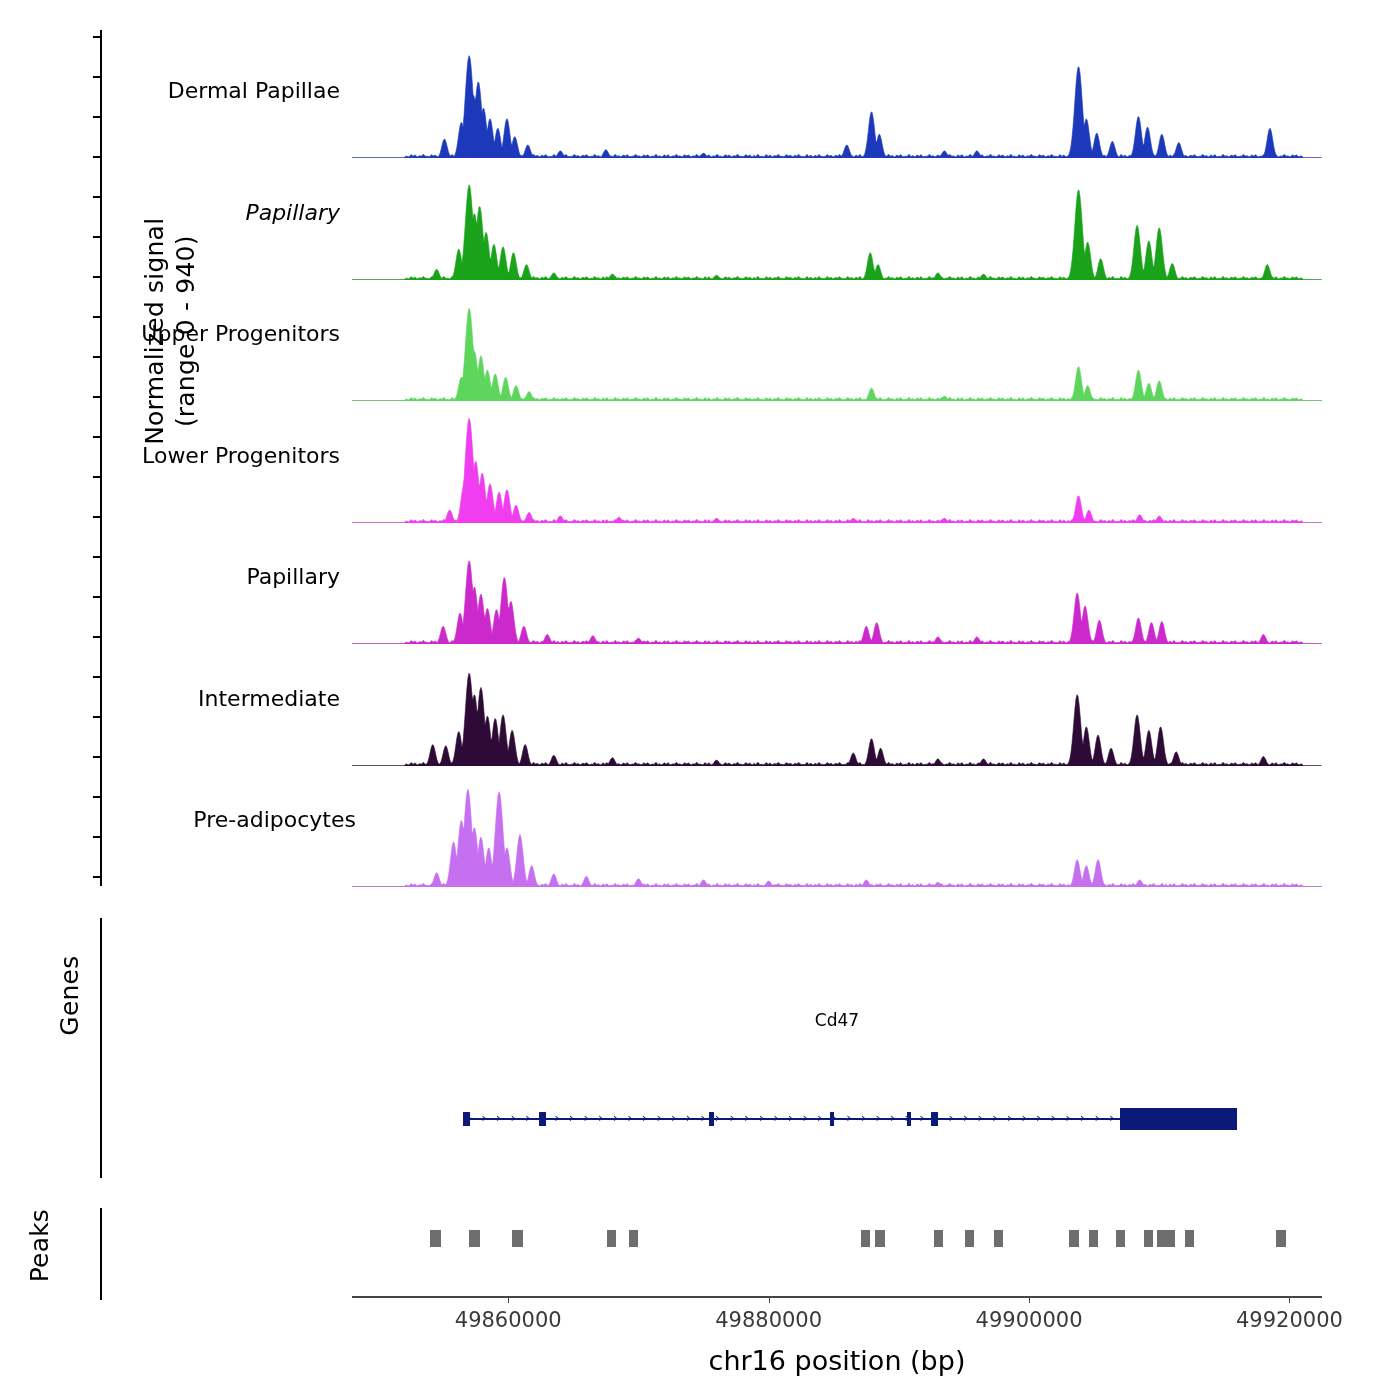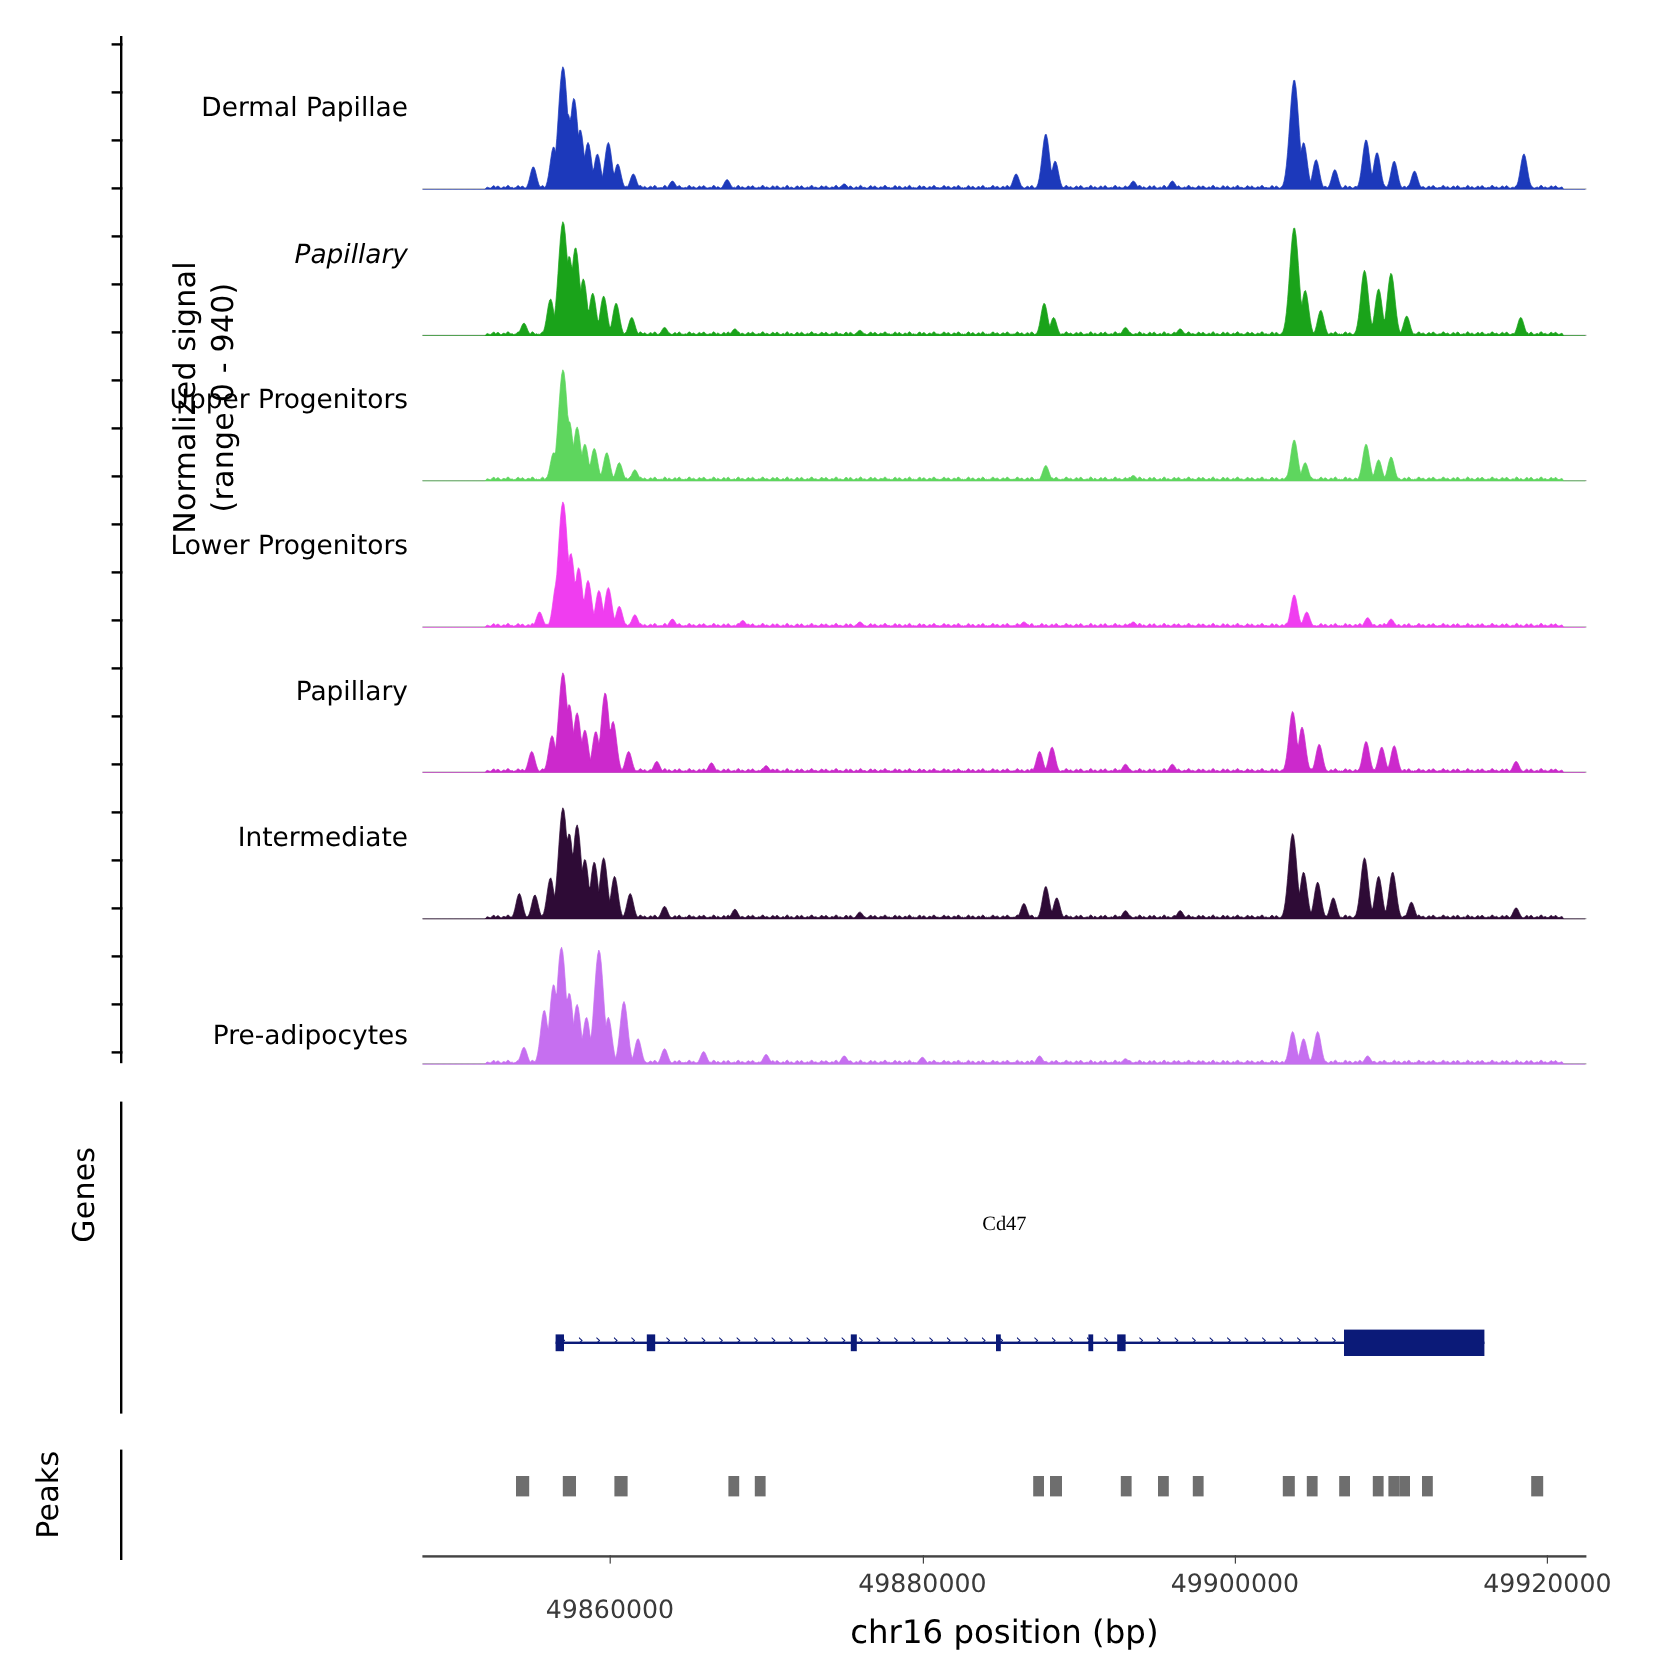--- a/index.html
+++ b/index.html
@@ -102,21 +102,20 @@
     width: 970px;
     height: 260px;
   }
   #gene-name {
     position: absolute;
     left: 0;
     top: 90px;
     width: 970px;
     text-align: center;
     font-size: 17px;
-    font-family: Liberation Serif, serif;
   }
   .gene-body {
     position: absolute;
     top: 190px;
   }
   .gene-line {
     position: absolute;
     height: 2px;
     background: #0b1a78;
   }
@@ -233,21 +232,21 @@
           <path d="M0,118 L0,118.00 L1,118.00 L2,118.00 L3,118.00 L4,118.00 L5,118.00 L6,118.00 L7,118.00 L8,118.00 L9,118.00 L10,118.00 L11,118.00 L12,118.00 L13,118.00 L14,118.00 L15,118.00 L16,118.00 L17,118.00 L18,118.00 L19,118.00 L20,118.00 L21,118.00 L22,118.00 L23,118.00 L24,118.00 L25,118.00 L26,118.00 L27,118.00 L28,118.00 L29,118.00 L30,118.00 L31,118.00 L32,118.00 L33,118.00 L34,118.00 L35,118.00 L36,118.00 L37,118.00 L38,118.00 L39,118.00 L40,118.00 L41,118.00 L42,118.00 L43,118.00 L44,118.00 L45,118.00 L46,118.00 L47,118.00 L48,118.00 L49,118.00 L50,118.00 L51,118.00 L52,118.00 L53,116.74 L54,115.97 L55,116.26 L56,116.65 L57,116.72 L58,115.83 L59,114.78 L60,114.94 L61,116.43 L62,115.51 L63,114.97 L64,115.70 L65,116.66 L66,116.75 L67,116.00 L68,115.53 L69,116.26 L70,115.71 L71,114.51 L72,114.77 L73,116.16 L74,116.22 L75,116.11 L76,116.80 L77,116.52 L78,116.30 L79,115.05 L80,114.66 L81,115.73 L82,116.10 L83,115.05 L84,115.38 L85,116.38 L86,115.27 L87,112.72 L88,109.14 L89,105.10 L90,101.71 L91,100.15 L92,101.04 L93,104.02 L94,108.01 L95,111.80 L96,114.67 L97,116.44 L98,116.72 L99,115.47 L100,114.61 L101,115.14 L102,114.80 L103,111.64 L104,106.83 L105,100.66 L106,94.20 L107,89.12 L108,87.03 L109,88.64 L110,93.40 L111,98.46 L112,87.91 L113,75.06 L114,61.21 L115,48.38 L116,38.90 L117,34.70 L118,36.69 L119,44.44 L120,56.32 L121,65.84 L122,61.22 L123,61.82 L124,67.47 L125,76.68 L126,85.40 L127,76.37 L128,69.98 L129,67.98 L130,70.96 L131,78.04 L132,87.35 L133,92.58 L134,86.19 L135,82.61 L136,82.98 L137,87.19 L138,93.90 L139,101.23 L140,107.63 L141,101.48 L142,94.34 L143,87.90 L144,84.01 L145,83.91 L146,87.65 L147,94.00 L148,88.69 L149,77.00 L150,65.45 L151,56.29 L152,51.60 L153,52.55 L154,58.90 L155,69.10 L156,80.93 L157,82.39 L158,76.75 L159,75.16 L160,78.12 L161,84.72 L162,93.10 L163,101.30 L164,107.96 L165,112.59 L166,115.39 L167,114.68 L168,111.83 L169,108.03 L170,104.05 L171,101.06 L172,100.15 L173,101.69 L174,105.07 L175,109.11 L176,112.70 L177,115.26 L178,116.36 L179,116.34 L180,116.16 L181,114.83 L182,114.56 L183,115.75 L184,116.16 L185,115.33 L186,115.78 L187,116.62 L188,116.71 L189,115.87 L190,115.15 L191,115.62 L192,113.94 L193,111.70 L194,109.65 L195,108.54 L196,108.82 L197,110.39 L198,112.61 L199,114.73 L200,116.31 L201,115.26 L202,114.45 L203,115.14 L204,116.80 L205,115.54 L206,115.56 L207,116.39 L208,116.79 L209,116.21 L210,115.27 L211,115.22 L212,116.52 L213,115.36 L214,114.59 L215,115.27 L216,116.56 L217,116.44 L218,116.72 L219,116.11 L220,116.44 L221,115.81 L222,114.59 L223,114.69 L224,116.11 L225,115.94 L226,115.47 L227,116.12 L228,116.79 L229,116.52 L230,115.53 L231,115.01 L232,115.85 L233,116.00 L234,114.74 L235,114.90 L236,116.10 L237,115.46 L238,113.67 L239,111.69 L240,110.15 L241,109.67 L242,110.46 L243,112.18 L244,114.16 L245,115.84 L246,115.55 L247,115.87 L248,116.67 L249,116.75 L250,115.88 L251,115.01 L252,115.32 L253,116.73 L254,115.11 L255,114.71 L256,115.63 L257,116.77 L258,116.59 L259,116.37 L260,115.94 L261,116.64 L262,115.45 L263,114.45 L264,114.91 L265,116.47 L266,115.81 L267,115.71 L268,116.46 L269,116.73 L270,116.25 L271,115.20 L272,114.98 L273,116.16 L274,115.67 L275,114.72 L276,115.21 L277,116.40 L278,116.59 L279,116.58 L280,115.93 L281,116.19 L282,116.06 L283,114.68 L284,114.34 L285,112.97 L286,112.14 L287,112.19 L288,113.11 L289,114.51 L290,115.88 L291,115.53 L292,114.85 L293,115.53 L294,116.36 L295,114.96 L296,114.92 L297,115.98 L298,116.71 L299,116.78 L300,116.04 L301,115.88 L302,116.68 L303,115.11 L304,114.40 L305,115.21 L306,116.80 L307,115.79 L308,116.00 L309,116.75 L310,116.76 L311,115.93 L312,114.93 L313,115.05 L314,116.51 L315,115.40 L316,114.80 L317,115.55 L318,116.64 L319,116.71 L320,116.24 L321,115.73 L322,116.36 L323,115.69 L324,114.50 L325,114.74 L326,116.17 L327,116.08 L328,115.87 L329,116.56 L330,116.63 L331,116.34 L332,115.19 L333,114.78 L334,115.81 L335,116.01 L336,114.90 L337,115.20 L338,116.29 L339,116.70 L340,116.48 L341,115.75 L342,115.92 L343,116.34 L344,114.83 L345,114.46 L346,115.55 L347,116.53 L348,115.87 L349,116.34 L350,116.63 L351,116.71 L352,115.58 L353,114.73 L354,115.22 L355,116.72 L356,115.21 L357,114.99 L358,115.91 L359,116.78 L360,116.68 L361,115.90 L362,115.64 L363,116.61 L364,115.34 L365,114.42 L366,115.01 L367,116.51 L368,116.03 L369,116.15 L370,116.74 L371,116.63 L372,116.03 L373,114.89 L374,114.81 L375,116.14 L376,115.72 L377,114.95 L378,115.54 L379,116.55 L380,116.79 L381,116.14 L382,115.53 L383,116.06 L384,115.98 L385,114.62 L386,114.62 L387,115.91 L388,116.35 L389,116.05 L390,116.68 L391,116.49 L392,116.48 L393,115.23 L394,114.62 L395,115.48 L396,116.37 L397,115.13 L398,115.25 L399,116.23 L400,116.77 L401,116.40 L402,115.60 L403,115.64 L404,116.66 L405,115.04 L406,114.45 L407,115.34 L408,116.80 L409,116.08 L410,116.48 L411,116.49 L412,116.73 L413,115.68 L414,114.66 L415,114.95 L416,116.51 L417,115.51 L418,115.10 L419,115.89 L420,116.72 L421,116.62 L422,115.79 L423,115.40 L424,116.29 L425,115.62 L426,114.51 L427,114.87 L428,116.26 L429,116.26 L430,116.31 L431,116.60 L432,116.46 L433,116.19 L434,114.91 L435,114.63 L436,115.80 L437,116.06 L438,115.14 L439,115.57 L440,116.51 L441,116.77 L442,116.07 L443,115.35 L444,115.75 L445,116.30 L446,114.80 L447,114.58 L448,115.70 L449,116.59 L450,116.23 L451,116.78 L452,116.33 L453,116.67 L454,115.33 L455,114.53 L456,115.18 L457,116.73 L458,115.38 L459,115.34 L460,116.22 L461,116.80 L462,116.36 L463,115.47 L464,115.38 L465,116.59 L466,115.30 L467,114.50 L468,115.19 L469,116.57 L470,116.28 L471,116.63 L472,116.33 L473,116.53 L474,115.84 L475,114.66 L476,114.73 L477,116.16 L478,115.82 L479,115.26 L480,115.91 L481,116.71 L482,116.61 L483,115.72 L484,115.19 L485,115.96 L486,115.94 L487,114.65 L488,114.80 L489,116.05 L490,116.47 L491,116.47 L492,116.45 L493,116.27 L494,116.39 L495,115.00 L496,114.49 L497,115.49 L498,116.40 L499,115.37 L500,115.64 L501,116.51 L502,116.77 L503,116.04 L504,115.20 L505,115.45 L506,116.65 L507,115.03 L508,114.59 L509,115.53 L510,113.19 L511,109.74 L512,105.71 L513,102.14 L514,100.24 L515,100.75 L516,103.46 L517,107.38 L518,111.27 L519,114.30 L520,113.30 L521,109.63 L522,105.02 L523,100.44 L524,97.28 L525,96.67 L526,98.85 L527,103.01 L528,107.76 L529,111.90 L530,114.83 L531,116.46 L532,116.77 L533,116.16 L534,116.31 L535,116.06 L536,114.72 L537,114.56 L538,115.84 L539,116.13 L540,115.46 L541,115.98 L542,116.74 L543,116.63 L544,115.69 L545,115.01 L546,115.63 L547,116.29 L548,114.85 L549,114.78 L550,115.89 L551,116.65 L552,116.61 L553,116.30 L554,116.05 L555,116.63 L556,115.14 L557,114.42 L558,115.21 L559,116.73 L560,115.61 L561,115.76 L562,116.56 L563,116.79 L564,116.05 L565,115.10 L566,115.18 L567,116.58 L568,115.31 L569,114.67 L570,115.43 L571,116.63 L572,116.55 L573,116.49 L574,115.95 L575,116.45 L576,115.70 L577,114.52 L578,114.74 L579,116.20 L580,115.95 L581,115.64 L582,115.91 L583,114.38 L584,112.66 L585,111.31 L586,110.86 L587,111.51 L588,112.98 L589,114.69 L590,115.05 L591,116.22 L592,116.61 L593,116.70 L594,115.99 L595,116.06 L596,116.31 L597,114.84 L598,114.46 L599,115.55 L600,116.45 L601,115.67 L602,116.09 L603,116.79 L604,116.71 L605,115.70 L606,114.88 L607,115.32 L608,116.65 L609,115.10 L610,114.83 L611,115.78 L612,116.80 L613,116.74 L614,116.15 L615,115.82 L616,116.69 L617,115.34 L618,114.41 L619,114.99 L620,116.55 L621,115.87 L622,114.48 L623,112.76 L624,111.37 L625,110.85 L626,111.44 L627,112.88 L628,114.59 L629,115.62 L630,114.80 L631,115.38 L632,116.50 L633,116.67 L634,116.37 L635,115.75 L636,116.17 L637,115.96 L638,114.61 L639,114.60 L640,115.91 L641,116.24 L642,115.82 L643,116.43 L644,116.63 L645,116.51 L646,115.35 L647,114.75 L648,115.56 L649,116.29 L650,114.99 L651,115.07 L652,116.12 L653,116.73 L654,116.59 L655,115.83 L656,115.80 L657,116.61 L658,115.02 L659,114.41 L660,115.31 L661,116.74 L662,115.89 L663,116.22 L664,116.69 L665,116.77 L666,115.77 L667,114.79 L668,115.04 L669,116.58 L670,115.39 L671,114.93 L672,115.73 L673,116.70 L674,116.77 L675,116.03 L676,115.60 L677,116.38 L678,115.59 L679,114.47 L680,114.82 L681,116.27 L682,116.12 L683,116.06 L684,116.76 L685,116.57 L686,116.23 L687,115.03 L688,114.72 L689,115.87 L690,115.96 L691,114.98 L692,115.38 L693,116.42 L694,116.76 L695,116.27 L696,115.57 L697,115.88 L698,116.26 L699,114.76 L700,114.52 L701,115.67 L702,116.51 L703,116.02 L704,116.56 L705,116.50 L706,116.65 L707,115.42 L708,114.63 L709,115.25 L710,116.65 L711,115.24 L712,115.14 L713,116.07 L714,116.80 L715,116.52 L716,115.70 L717,115.54 L718,114.31 L719,110.72 L720,105.04 L721,97.14 L722,87.64 L723,78.05 L724,70.48 L725,66.89 L726,68.31 L727,74.32 L728,83.29 L729,93.06 L730,95.50 L731,87.92 L732,82.14 L733,79.87 L734,81.86 L735,87.45 L736,94.98 L737,102.53 L738,108.73 L739,113.04 L740,114.59 L741,114.72 L742,114.47 L743,111.26 L744,106.74 L745,101.53 L746,96.91 L747,94.37 L748,94.82 L749,98.10 L750,103.04 L751,108.16 L752,112.33 L753,115.14 L754,116.38 L755,116.80 L756,116.21 L757,115.41 L758,115.59 L759,116.59 L760,114.98 L761,114.51 L762,115.47 L763,116.75 L764,116.21 L765,116.70 L766,116.34 L767,116.76 L768,115.54 L769,114.57 L770,114.98 L771,116.59 L772,115.52 L773,115.26 L774,116.07 L775,116.77 L776,116.49 L777,115.59 L778,115.30 L779,116.33 L780,115.54 L781,114.09 L782,110.61 L783,105.71 L784,100.05 L785,94.99 L786,92.08 L787,92.36 L788,95.73 L789,101.00 L790,106.61 L791,111.30 L792,114.53 L793,115.26 L794,115.15 L795,112.41 L796,108.43 L797,103.70 L798,99.37 L799,96.83 L800,97.01 L801,99.85 L802,104.31 L803,109.00 L804,112.83 L805,113.38 L806,109.68 L807,104.92 L808,100.04 L809,96.44 L810,95.39 L811,97.29 L812,101.41 L813,106.40 L814,110.91 L815,114.21 L816,116.23 L817,116.19 L818,115.29 L819,115.32 L820,116.66 L821,115.24 L822,114.56 L823,115.33 L824,116.64 L825,116.39 L826,116.75 L827,116.17 L828,116.54 L829,115.72 L830,114.57 L831,114.76 L832,116.25 L833,115.82 L834,115.42 L835,116.11 L836,116.78 L837,116.49 L838,115.52 L839,115.08 L840,115.99 L841,115.86 L842,114.67 L843,114.93 L844,116.17 L845,116.51 L846,116.66 L847,116.24 L848,116.20 L849,116.30 L850,114.88 L851,114.48 L852,115.57 L853,116.36 L854,115.47 L855,115.85 L856,116.66 L857,116.72 L858,115.85 L859,115.05 L860,115.44 L861,116.58 L862,115.01 L863,114.69 L864,115.68 L865,116.77 L866,116.55 L867,116.41 L868,116.01 L869,116.75 L870,115.36 L871,114.44 L872,115.00 L873,116.60 L874,115.71 L875,115.66 L876,116.44 L877,116.76 L878,116.22 L879,115.20 L880,115.06 L881,116.30 L882,115.54 L883,114.67 L884,115.24 L885,116.46 L886,116.54 L887,116.62 L888,115.98 L889,116.29 L890,115.95 L891,114.63 L892,114.60 L893,115.93 L894,116.12 L895,115.60 L896,116.19 L897,116.76 L898,116.55 L899,115.50 L900,114.90 L901,115.65 L902,116.21 L903,114.87 L904,114.92 L905,116.03 L906,116.66 L907,115.92 L908,114.16 L909,111.95 L910,109.84 L911,108.59 L912,108.72 L913,110.18 L914,112.36 L915,114.53 L916,115.97 L917,116.73 L918,116.80 L919,115.89 L920,114.94 L921,115.15 L922,116.66 L923,115.28 L924,114.77 L925,115.59 L926,116.69 L927,116.68 L928,116.27 L929,115.80 L930,116.47 L931,115.58 L932,114.47 L933,114.80 L934,116.29 L935,115.98 L936,115.82 L937,116.53 L938,116.67 L939,116.29 L940,115.17 L941,114.85 L942,115.95 L943,115.87 L944,114.83 L945,115.21 L946,116.34 L947,116.67 L948,116.50 L949,115.80 L950,116.02 L951,118.00 L952,118.00 L953,118.00 L954,118.00 L955,118.00 L956,118.00 L957,118.00 L958,118.00 L959,118.00 L960,118.00 L961,118.00 L962,118.00 L963,118.00 L964,118.00 L965,118.00 L966,118.00 L967,118.00 L968,118.00 L969,118.00 L969,118 Z" fill="#cc29cc" stroke="#cc29cc" stroke-width="0.6"></path>
         </svg>
       </div>
       <div class="tracklabel" style="top: 685.5px; left: 120px; width: 220px;">Intermediate</div>
       <div class="track" style="top: 647.5px;">
         <div class="baseline"></div>
         <svg viewBox="0 0 970 118" preserveAspectRatio="none">
           <path d="M0,118 L0,118.00 L1,118.00 L2,118.00 L3,118.00 L4,118.00 L5,118.00 L6,118.00 L7,118.00 L8,118.00 L9,118.00 L10,118.00 L11,118.00 L12,118.00 L13,118.00 L14,118.00 L15,118.00 L16,118.00 L17,118.00 L18,118.00 L19,118.00 L20,118.00 L21,118.00 L22,118.00 L23,118.00 L24,118.00 L25,118.00 L26,118.00 L27,118.00 L28,118.00 L29,118.00 L30,118.00 L31,118.00 L32,118.00 L33,118.00 L34,118.00 L35,118.00 L36,118.00 L37,118.00 L38,118.00 L39,118.00 L40,118.00 L41,118.00 L42,118.00 L43,118.00 L44,118.00 L45,118.00 L46,118.00 L47,118.00 L48,118.00 L49,118.00 L50,118.00 L51,118.00 L52,118.00 L53,116.74 L54,115.97 L55,116.26 L56,116.65 L57,116.72 L58,115.83 L59,114.78 L60,114.94 L61,116.43 L62,115.51 L63,114.97 L64,115.70 L65,116.66 L66,116.75 L67,116.00 L68,115.53 L69,116.26 L70,115.71 L71,114.51 L72,114.77 L73,116.16 L74,116.22 L75,115.72 L76,113.34 L77,109.69 L78,105.09 L79,100.50 L80,97.31 L81,96.66 L82,98.81 L83,102.94 L84,107.70 L85,111.85 L86,114.80 L87,116.26 L88,115.52 L89,113.74 L90,110.33 L91,105.98 L92,101.60 L93,98.51 L94,97.84 L95,99.84 L96,103.76 L97,108.27 L98,112.22 L99,115.01 L100,114.61 L101,113.21 L102,109.04 L103,103.12 L104,96.07 L105,89.29 L106,84.63 L107,83.56 L108,86.44 L109,92.32 L110,99.45 L111,93.76 L112,81.85 L113,67.75 L114,52.90 L115,39.38 L116,29.51 L117,25.17 L118,27.23 L119,35.27 L120,47.72 L121,52.08 L122,46.96 L123,47.62 L124,53.89 L125,64.30 L126,61.58 L127,49.81 L128,41.83 L129,39.39 L130,43.04 L131,51.94 L132,64.21 L133,77.53 L134,72.78 L135,68.38 L136,68.84 L137,74.02 L138,82.46 L139,92.07 L140,90.27 L141,81.16 L142,73.91 L143,70.46 L144,71.82 L145,77.59 L146,86.14 L147,95.37 L148,85.79 L149,76.41 L150,69.45 L151,66.77 L152,69.12 L153,75.84 L154,85.13 L155,94.83 L156,103.23 L157,98.02 L158,90.74 L159,84.92 L160,82.30 L161,83.75 L162,88.78 L163,95.83 L164,103.05 L165,109.03 L166,113.22 L167,115.73 L168,114.54 L169,111.46 L170,107.20 L171,102.44 L172,98.46 L173,96.59 L174,97.54 L175,100.95 L176,105.60 L177,110.14 L178,113.65 L179,115.90 L180,116.16 L181,114.83 L182,114.56 L183,115.75 L184,116.16 L185,115.33 L186,115.78 L187,116.62 L188,116.71 L189,115.87 L190,115.15 L191,115.62 L192,116.36 L193,114.86 L194,114.66 L195,115.75 L196,116.66 L197,116.21 L198,114.51 L199,112.18 L200,109.68 L201,107.81 L202,107.31 L203,108.38 L204,110.59 L205,113.11 L206,115.23 L207,116.39 L208,116.79 L209,116.21 L210,115.27 L211,115.22 L212,116.52 L213,115.36 L214,114.59 L215,115.27 L216,116.56 L217,116.44 L218,116.72 L219,116.11 L220,116.44 L221,115.81 L222,114.59 L223,114.69 L224,116.11 L225,115.94 L226,115.47 L227,116.12 L228,116.79 L229,116.52 L230,115.53 L231,115.01 L232,115.85 L233,116.00 L234,114.74 L235,114.90 L236,116.10 L237,116.57 L238,116.70 L239,116.20 L240,116.12 L241,116.40 L242,114.94 L243,114.45 L244,115.45 L245,116.49 L246,115.55 L247,115.87 L248,116.67 L249,116.75 L250,115.88 L251,115.01 L252,115.32 L253,116.73 L254,115.11 L255,114.71 L256,115.63 L257,114.67 L258,112.73 L259,110.87 L260,109.77 L261,109.89 L262,111.19 L263,113.12 L264,114.91 L265,116.44 L266,115.81 L267,115.71 L268,116.46 L269,116.73 L270,116.25 L271,115.20 L272,114.98 L273,116.16 L274,115.67 L275,114.72 L276,115.21 L277,116.40 L278,116.59 L279,116.58 L280,115.93 L281,116.19 L282,116.06 L283,114.68 L284,114.54 L285,115.81 L286,116.24 L287,115.67 L288,116.22 L289,116.73 L290,116.59 L291,115.53 L292,114.85 L293,115.53 L294,116.36 L295,114.96 L296,114.92 L297,115.98 L298,116.71 L299,116.78 L300,116.04 L301,115.88 L302,116.68 L303,115.11 L304,114.40 L305,115.21 L306,116.80 L307,115.79 L308,116.00 L309,116.75 L310,116.76 L311,115.93 L312,114.93 L313,115.05 L314,116.51 L315,115.40 L316,114.80 L317,115.55 L318,116.64 L319,116.71 L320,116.24 L321,115.73 L322,116.36 L323,115.69 L324,114.50 L325,114.74 L326,116.17 L327,116.08 L328,115.87 L329,116.56 L330,116.63 L331,116.34 L332,115.19 L333,114.78 L334,115.81 L335,116.01 L336,114.90 L337,115.20 L338,116.29 L339,116.70 L340,116.48 L341,115.75 L342,115.92 L343,116.34 L344,114.83 L345,114.46 L346,115.55 L347,116.53 L348,115.87 L349,116.34 L350,116.63 L351,116.71 L352,115.58 L353,114.73 L354,115.22 L355,116.72 L356,115.21 L357,114.99 L358,115.91 L359,116.78 L360,116.68 L361,115.89 L362,114.52 L363,113.12 L364,112.20 L365,112.13 L366,112.97 L367,114.33 L368,115.73 L369,116.15 L370,116.74 L371,116.63 L372,116.03 L373,114.89 L374,114.81 L375,116.14 L376,115.72 L377,114.95 L378,115.54 L379,116.55 L380,116.79 L381,116.14 L382,115.53 L383,116.06 L384,115.98 L385,114.62 L386,114.62 L387,115.91 L388,116.35 L389,116.05 L390,116.68 L391,116.49 L392,116.48 L393,115.23 L394,114.62 L395,115.48 L396,116.37 L397,115.13 L398,115.25 L399,116.23 L400,116.77 L401,116.40 L402,115.60 L403,115.64 L404,116.66 L405,115.04 L406,114.45 L407,115.34 L408,116.80 L409,116.08 L410,116.48 L411,116.49 L412,116.73 L413,115.68 L414,114.66 L415,114.95 L416,116.51 L417,115.51 L418,115.10 L419,115.89 L420,116.72 L421,116.62 L422,115.79 L423,115.40 L424,116.29 L425,115.62 L426,114.51 L427,114.87 L428,116.26 L429,116.26 L430,116.31 L431,116.60 L432,116.46 L433,116.19 L434,114.91 L435,114.63 L436,115.80 L437,116.06 L438,115.14 L439,115.57 L440,116.51 L441,116.77 L442,116.07 L443,115.35 L444,115.75 L445,116.30 L446,114.80 L447,114.58 L448,115.70 L449,116.59 L450,116.23 L451,116.78 L452,116.33 L453,116.67 L454,115.33 L455,114.53 L456,115.18 L457,116.73 L458,115.38 L459,115.34 L460,116.22 L461,116.80 L462,116.36 L463,115.47 L464,115.38 L465,116.59 L466,115.30 L467,114.50 L468,115.19 L469,116.57 L470,116.28 L471,116.63 L472,116.33 L473,116.53 L474,115.84 L475,114.66 L476,114.73 L477,116.16 L478,115.82 L479,115.26 L480,115.91 L481,116.71 L482,116.61 L483,115.72 L484,115.19 L485,115.96 L486,115.94 L487,114.65 L488,114.80 L489,116.05 L490,116.47 L491,116.47 L492,116.45 L493,116.27 L494,116.39 L495,115.00 L496,114.49 L497,114.68 L498,112.14 L499,109.11 L500,106.40 L501,104.97 L502,105.40 L503,107.52 L504,110.49 L505,113.38 L506,115.55 L507,115.03 L508,114.59 L509,115.53 L510,116.80 L511,116.40 L512,116.63 L513,116.14 L514,114.06 L515,110.53 L516,105.52 L517,99.66 L518,94.29 L519,91.04 L520,91.03 L521,94.26 L522,99.62 L523,105.48 L524,110.50 L525,110.95 L526,107.02 L527,103.16 L528,100.61 L529,100.31 L530,102.40 L531,106.06 L532,110.08 L533,113.44 L534,115.72 L535,116.06 L536,114.72 L537,114.56 L538,115.84 L539,116.13 L540,115.46 L541,115.98 L542,116.74 L543,116.63 L544,115.69 L545,115.01 L546,115.63 L547,116.29 L548,114.85 L549,114.78 L550,115.89 L551,116.65 L552,116.61 L553,116.30 L554,116.05 L555,116.63 L556,115.14 L557,114.42 L558,115.21 L559,116.73 L560,115.61 L561,115.76 L562,116.56 L563,116.79 L564,116.05 L565,115.10 L566,115.18 L567,116.58 L568,115.31 L569,114.67 L570,115.43 L571,116.63 L572,116.55 L573,116.49 L574,115.95 L575,116.45 L576,115.70 L577,114.52 L578,114.74 L579,116.20 L580,115.95 L581,115.64 L582,115.91 L583,114.38 L584,112.66 L585,111.31 L586,110.86 L587,111.51 L588,112.98 L589,114.69 L590,115.05 L591,116.22 L592,116.61 L593,116.70 L594,115.99 L595,116.06 L596,116.31 L597,114.84 L598,114.46 L599,115.55 L600,116.45 L601,115.67 L602,116.09 L603,116.79 L604,116.71 L605,115.70 L606,114.88 L607,115.32 L608,116.65 L609,115.10 L610,114.83 L611,115.78 L612,116.80 L613,116.74 L614,116.15 L615,115.82 L616,116.69 L617,115.34 L618,114.41 L619,114.99 L620,116.55 L621,115.87 L622,115.90 L623,116.65 L624,116.70 L625,116.11 L626,115.04 L627,114.93 L628,115.30 L629,113.64 L630,112.00 L631,110.98 L632,111.01 L633,112.07 L634,113.72 L635,115.37 L636,116.17 L637,115.96 L638,114.61 L639,114.60 L640,115.91 L641,116.24 L642,115.82 L643,116.43 L644,116.63 L645,116.51 L646,115.35 L647,114.75 L648,115.56 L649,116.29 L650,114.99 L651,115.07 L652,116.12 L653,116.73 L654,116.59 L655,115.83 L656,115.80 L657,116.61 L658,115.02 L659,114.41 L660,115.31 L661,116.74 L662,115.89 L663,116.22 L664,116.69 L665,116.77 L666,115.77 L667,114.79 L668,115.04 L669,116.58 L670,115.39 L671,114.93 L672,115.73 L673,116.70 L674,116.77 L675,116.03 L676,115.60 L677,116.38 L678,115.59 L679,114.47 L680,114.82 L681,116.27 L682,116.12 L683,116.06 L684,116.76 L685,116.57 L686,116.23 L687,115.03 L688,114.72 L689,115.87 L690,115.96 L691,114.98 L692,115.38 L693,116.42 L694,116.76 L695,116.27 L696,115.57 L697,115.88 L698,116.26 L699,114.76 L700,114.52 L701,115.67 L702,116.51 L703,116.02 L704,116.56 L705,116.50 L706,116.65 L707,115.42 L708,114.63 L709,115.25 L710,116.65 L711,115.24 L712,115.14 L713,116.07 L714,116.80 L715,116.52 L716,115.70 L717,113.82 L718,110.00 L719,103.93 L720,95.24 L721,84.17 L722,71.76 L723,59.89 L724,50.85 L725,46.66 L726,48.31 L727,55.40 L728,66.30 L729,78.74 L730,90.59 L731,97.06 L732,89.13 L733,82.46 L734,78.93 L735,79.65 L736,84.39 L737,91.70 L738,99.62 L739,106.53 L740,111.61 L741,111.59 L742,106.76 L743,100.57 L744,94.12 L745,89.07 L746,87.03 L747,88.69 L748,93.48 L749,99.87 L750,106.15 L751,111.15 L752,114.50 L753,115.43 L754,115.14 L755,112.51 L756,108.87 L757,104.84 L758,101.53 L759,100.13 L760,101.19 L761,104.27 L762,108.28 L763,112.03 L764,114.82 L765,116.53 L766,116.34 L767,116.76 L768,115.54 L769,114.57 L770,114.98 L771,116.59 L772,115.52 L773,115.26 L774,116.07 L775,116.77 L776,116.49 L777,115.59 L778,114.01 L779,110.22 L780,104.30 L781,96.18 L782,86.58 L783,77.10 L784,69.87 L785,66.80 L786,68.75 L787,75.18 L788,84.34 L789,94.07 L790,102.63 L791,109.07 L792,108.93 L793,102.91 L794,95.68 L795,88.65 L796,83.68 L797,82.31 L798,85.01 L799,90.88 L800,98.17 L801,105.11 L802,110.55 L803,111.13 L804,105.83 L805,98.74 L806,90.80 L807,83.68 L808,79.35 L809,79.13 L810,83.09 L811,90.01 L812,97.96 L813,105.19 L814,110.69 L815,114.27 L816,116.30 L817,116.19 L818,115.29 L819,115.32 L820,114.07 L821,111.22 L822,107.93 L823,105.09 L824,103.73 L825,104.41 L826,106.83 L827,110.08 L828,113.16 L829,115.45 L830,114.57 L831,114.76 L832,116.25 L833,115.82 L834,115.42 L835,116.11 L836,116.78 L837,116.49 L838,115.52 L839,115.08 L840,115.99 L841,115.86 L842,114.67 L843,114.93 L844,116.17 L845,116.51 L846,116.66 L847,116.24 L848,116.20 L849,116.30 L850,114.88 L851,114.48 L852,115.57 L853,116.36 L854,115.47 L855,115.85 L856,116.66 L857,116.72 L858,115.85 L859,115.05 L860,115.44 L861,116.58 L862,115.01 L863,114.69 L864,115.68 L865,116.77 L866,116.55 L867,116.41 L868,116.01 L869,116.75 L870,115.36 L871,114.44 L872,115.00 L873,116.60 L874,115.71 L875,115.66 L876,116.44 L877,116.76 L878,116.22 L879,115.20 L880,115.06 L881,116.30 L882,115.54 L883,114.67 L884,115.24 L885,116.46 L886,116.54 L887,116.62 L888,115.98 L889,116.29 L890,115.95 L891,114.63 L892,114.60 L893,115.93 L894,116.12 L895,115.60 L896,116.19 L897,116.76 L898,116.55 L899,115.50 L900,114.90 L901,115.65 L902,116.21 L903,114.87 L904,114.92 L905,116.03 L906,116.66 L907,115.92 L908,114.16 L909,111.95 L910,109.84 L911,108.59 L912,108.72 L913,110.18 L914,112.36 L915,114.53 L916,115.97 L917,116.73 L918,116.80 L919,115.89 L920,114.94 L921,115.15 L922,116.66 L923,115.28 L924,114.77 L925,115.59 L926,116.69 L927,116.68 L928,116.27 L929,115.80 L930,116.47 L931,115.58 L932,114.47 L933,114.80 L934,116.29 L935,115.98 L936,115.82 L937,116.53 L938,116.67 L939,116.29 L940,115.17 L941,114.85 L942,115.95 L943,115.87 L944,114.83 L945,115.21 L946,116.34 L947,116.67 L948,116.50 L949,115.80 L950,116.02 L951,118.00 L952,118.00 L953,118.00 L954,118.00 L955,118.00 L956,118.00 L957,118.00 L958,118.00 L959,118.00 L960,118.00 L961,118.00 L962,118.00 L963,118.00 L964,118.00 L965,118.00 L966,118.00 L967,118.00 L968,118.00 L969,118.00 L969,118 Z" fill="#2e0b36" stroke="#2e0b36" stroke-width="0.6"></path>
         </svg>
       </div>
-      <div class="tracklabel" style="top: 807px; left: 120px; width: 220px; margin-top: 44px;">Pre-adipocytes</div>
+      <div class="tracklabel" style="top: 807px; left: 136px; width: 220px;">Pre-adipocytes</div>
       <div class="track" style="top: 769px;">
         <div class="baseline"></div>
         <svg viewBox="0 0 970 118" preserveAspectRatio="none">
           <path d="M0,118 L0,118.00 L1,118.00 L2,118.00 L3,118.00 L4,118.00 L5,118.00 L6,118.00 L7,118.00 L8,118.00 L9,118.00 L10,118.00 L11,118.00 L12,118.00 L13,118.00 L14,118.00 L15,118.00 L16,118.00 L17,118.00 L18,118.00 L19,118.00 L20,118.00 L21,118.00 L22,118.00 L23,118.00 L24,118.00 L25,118.00 L26,118.00 L27,118.00 L28,118.00 L29,118.00 L30,118.00 L31,118.00 L32,118.00 L33,118.00 L34,118.00 L35,118.00 L36,118.00 L37,118.00 L38,118.00 L39,118.00 L40,118.00 L41,118.00 L42,118.00 L43,118.00 L44,118.00 L45,118.00 L46,118.00 L47,118.00 L48,118.00 L49,118.00 L50,118.00 L51,118.00 L52,118.00 L53,116.74 L54,115.97 L55,116.26 L56,116.65 L57,116.72 L58,115.83 L59,114.78 L60,114.94 L61,116.43 L62,115.51 L63,114.97 L64,115.70 L65,116.66 L66,116.75 L67,116.00 L68,115.53 L69,116.26 L70,115.71 L71,114.51 L72,114.77 L73,116.16 L74,116.22 L75,116.11 L76,116.80 L77,116.52 L78,116.30 L79,115.05 L80,114.66 L81,112.61 L82,109.44 L83,106.26 L84,104.12 L85,103.85 L86,105.56 L87,108.57 L88,111.83 L89,114.52 L90,116.31 L91,114.84 L92,114.50 L93,115.57 L94,115.85 L95,113.44 L96,109.29 L97,103.06 L98,94.96 L99,86.07 L100,78.22 L101,73.47 L102,73.20 L103,77.49 L104,85.08 L105,89.07 L106,77.40 L107,65.81 L108,56.53 L109,51.67 L110,52.43 L111,58.61 L112,59.32 L113,44.22 L114,31.32 L115,22.82 L116,20.35 L117,24.37 L118,34.11 L119,47.76 L120,63.04 L121,63.56 L122,58.85 L123,59.45 L124,65.22 L125,74.66 L126,85.40 L127,76.37 L128,69.98 L129,67.98 L130,70.96 L131,78.04 L132,87.35 L133,96.77 L134,92.07 L135,84.69 L136,79.79 L137,78.87 L138,82.21 L139,88.77 L140,96.69 L141,91.92 L142,79.53 L143,65.06 L144,49.99 L145,36.47 L146,26.77 L147,22.73 L148,25.15 L149,33.55 L150,46.30 L151,61.19 L152,75.99 L153,86.23 L154,80.60 L155,78.69 L156,81.11 L157,87.08 L158,94.87 L159,102.54 L160,108.78 L161,113.09 L162,109.08 L163,102.62 L164,94.01 L165,84.13 L166,74.71 L167,67.93 L168,65.58 L169,68.33 L170,75.40 L171,84.93 L172,94.77 L173,103.23 L174,109.50 L175,113.19 L176,109.49 L177,104.86 L178,100.31 L179,97.22 L180,96.70 L181,98.97 L182,103.16 L183,107.91 L184,112.02 L185,114.90 L186,115.78 L187,116.62 L188,116.71 L189,115.87 L190,115.15 L191,115.62 L192,116.36 L193,114.86 L194,114.66 L195,115.75 L196,116.66 L197,115.70 L198,113.60 L199,110.76 L200,107.76 L201,105.53 L202,104.93 L203,106.21 L204,108.85 L205,111.89 L206,114.49 L207,116.26 L208,116.79 L209,116.21 L210,115.27 L211,115.22 L212,116.52 L213,115.36 L214,114.59 L215,115.27 L216,116.56 L217,116.44 L218,116.72 L219,116.11 L220,116.44 L221,115.81 L222,114.59 L223,114.69 L224,116.11 L225,115.94 L226,115.47 L227,116.12 L228,116.79 L229,116.52 L230,115.53 L231,113.52 L232,111.03 L233,108.71 L234,107.38 L235,107.61 L236,109.28 L237,111.73 L238,114.14 L239,115.96 L240,116.12 L241,116.40 L242,114.94 L243,114.45 L244,115.45 L245,116.49 L246,115.55 L247,115.87 L248,116.67 L249,116.75 L250,115.88 L251,115.01 L252,115.32 L253,116.73 L254,115.11 L255,114.71 L256,115.63 L257,116.77 L258,116.59 L259,116.37 L260,115.94 L261,116.64 L262,115.45 L263,114.45 L264,114.91 L265,116.47 L266,115.81 L267,115.71 L268,116.46 L269,116.73 L270,116.25 L271,115.20 L272,114.98 L273,116.16 L274,115.67 L275,114.72 L276,115.21 L277,116.40 L278,116.59 L279,116.58 L280,115.93 L281,116.19 L282,116.06 L283,114.68 L284,112.81 L285,110.93 L286,109.79 L287,109.86 L288,111.12 L289,113.04 L290,114.95 L291,115.53 L292,114.85 L293,115.53 L294,116.36 L295,114.96 L296,114.92 L297,115.98 L298,116.71 L299,116.78 L300,116.04 L301,115.88 L302,116.68 L303,115.11 L304,114.40 L305,115.21 L306,116.80 L307,115.79 L308,116.00 L309,116.75 L310,116.76 L311,115.93 L312,114.93 L313,115.05 L314,116.51 L315,115.40 L316,114.80 L317,115.55 L318,116.64 L319,116.71 L320,116.24 L321,115.73 L322,116.36 L323,115.69 L324,114.50 L325,114.74 L326,116.17 L327,116.08 L328,115.87 L329,116.56 L330,116.63 L331,116.34 L332,115.19 L333,114.78 L334,115.81 L335,116.01 L336,114.90 L337,115.20 L338,116.29 L339,116.70 L340,116.48 L341,115.75 L342,115.92 L343,116.34 L344,114.83 L345,114.46 L346,115.55 L347,116.53 L348,115.40 L349,113.75 L350,112.10 L351,111.02 L352,110.97 L353,111.97 L354,113.60 L355,115.27 L356,115.21 L357,114.99 L358,115.91 L359,116.78 L360,116.68 L361,115.90 L362,115.64 L363,116.61 L364,115.34 L365,114.42 L366,115.01 L367,116.51 L368,116.03 L369,116.15 L370,116.74 L371,116.63 L372,116.03 L373,114.89 L374,114.81 L375,116.14 L376,115.72 L377,114.95 L378,115.54 L379,116.55 L380,116.79 L381,116.14 L382,115.53 L383,116.06 L384,115.98 L385,114.62 L386,114.62 L387,115.91 L388,116.35 L389,116.05 L390,116.68 L391,116.49 L392,116.48 L393,115.23 L394,114.62 L395,115.48 L396,116.37 L397,115.13 L398,115.25 L399,116.23 L400,116.77 L401,116.40 L402,115.60 L403,115.64 L404,116.66 L405,115.04 L406,114.45 L407,115.34 L408,116.80 L409,116.08 L410,116.48 L411,116.49 L412,116.73 L413,115.68 L414,114.64 L415,113.22 L416,112.24 L417,112.10 L418,112.87 L419,114.21 L420,115.63 L421,116.62 L422,115.79 L423,115.40 L424,116.29 L425,115.62 L426,114.51 L427,114.87 L428,116.26 L429,116.26 L430,116.31 L431,116.60 L432,116.46 L433,116.19 L434,114.91 L435,114.63 L436,115.80 L437,116.06 L438,115.14 L439,115.57 L440,116.51 L441,116.77 L442,116.07 L443,115.35 L444,115.75 L445,116.30 L446,114.80 L447,114.58 L448,115.70 L449,116.59 L450,116.23 L451,116.78 L452,116.33 L453,116.67 L454,115.33 L455,114.53 L456,115.18 L457,116.73 L458,115.38 L459,115.34 L460,116.22 L461,116.80 L462,116.36 L463,115.47 L464,115.38 L465,116.59 L466,115.30 L467,114.50 L468,115.19 L469,116.57 L470,116.28 L471,116.63 L472,116.33 L473,116.53 L474,115.84 L475,114.66 L476,114.73 L477,116.16 L478,115.82 L479,115.26 L480,115.91 L481,116.71 L482,116.61 L483,115.72 L484,115.19 L485,115.96 L486,115.94 L487,114.65 L488,114.80 L489,116.05 L490,116.47 L491,116.47 L492,116.45 L493,116.27 L494,116.39 L495,115.00 L496,114.49 L497,115.49 L498,116.40 L499,115.37 L500,115.64 L501,116.51 L502,116.77 L503,116.04 L504,115.20 L505,115.45 L506,116.65 L507,115.03 L508,114.59 L509,115.53 L510,116.38 L511,115.02 L512,113.32 L513,111.75 L514,110.90 L515,111.13 L516,112.34 L517,114.03 L518,115.63 L519,115.66 L520,115.48 L521,116.26 L522,116.79 L523,116.36 L524,115.38 L525,115.13 L526,116.24 L527,115.60 L528,114.61 L529,115.09 L530,116.37 L531,116.46 L532,116.77 L533,116.16 L534,116.31 L535,116.06 L536,114.72 L537,114.56 L538,115.84 L539,116.13 L540,115.46 L541,115.98 L542,116.74 L543,116.63 L544,115.69 L545,115.01 L546,115.63 L547,116.29 L548,114.85 L549,114.78 L550,115.89 L551,116.65 L552,116.61 L553,116.30 L554,116.05 L555,116.63 L556,115.14 L557,114.42 L558,115.21 L559,116.73 L560,115.61 L561,115.76 L562,116.56 L563,116.79 L564,116.05 L565,115.10 L566,115.18 L567,116.58 L568,115.31 L569,114.67 L570,115.43 L571,116.63 L572,116.55 L573,116.49 L574,115.95 L575,116.45 L576,115.70 L577,114.52 L578,114.74 L579,116.20 L580,115.95 L581,115.64 L582,116.33 L583,115.63 L584,114.47 L585,113.55 L586,113.24 L587,113.68 L588,114.69 L589,114.77 L590,115.05 L591,116.22 L592,116.61 L593,116.70 L594,115.99 L595,116.06 L596,116.31 L597,114.84 L598,114.46 L599,115.55 L600,116.45 L601,115.67 L602,116.09 L603,116.79 L604,116.71 L605,115.70 L606,114.88 L607,115.32 L608,116.65 L609,115.10 L610,114.83 L611,115.78 L612,116.80 L613,116.74 L614,116.15 L615,115.82 L616,116.69 L617,115.34 L618,114.41 L619,114.99 L620,116.55 L621,115.87 L622,115.90 L623,116.65 L624,116.70 L625,116.11 L626,115.04 L627,114.93 L628,116.22 L629,115.62 L630,114.80 L631,115.38 L632,116.50 L633,116.67 L634,116.37 L635,115.75 L636,116.17 L637,115.96 L638,114.61 L639,114.60 L640,115.91 L641,116.24 L642,115.82 L643,116.43 L644,116.63 L645,116.51 L646,115.35 L647,114.75 L648,115.56 L649,116.29 L650,114.99 L651,115.07 L652,116.12 L653,116.73 L654,116.59 L655,115.83 L656,115.80 L657,116.61 L658,115.02 L659,114.41 L660,115.31 L661,116.74 L662,115.89 L663,116.22 L664,116.69 L665,116.77 L666,115.77 L667,114.79 L668,115.04 L669,116.58 L670,115.39 L671,114.93 L672,115.73 L673,116.70 L674,116.77 L675,116.03 L676,115.60 L677,116.38 L678,115.59 L679,114.47 L680,114.82 L681,116.27 L682,116.12 L683,116.06 L684,116.76 L685,116.57 L686,116.23 L687,115.03 L688,114.72 L689,115.87 L690,115.96 L691,114.98 L692,115.38 L693,116.42 L694,116.76 L695,116.27 L696,115.57 L697,115.88 L698,116.26 L699,114.76 L700,114.52 L701,115.67 L702,116.51 L703,116.02 L704,116.56 L705,116.50 L706,116.65 L707,115.42 L708,114.63 L709,115.25 L710,116.65 L711,115.24 L712,115.14 L713,116.07 L714,116.80 L715,116.52 L716,115.70 L717,115.54 L718,116.67 L719,115.26 L720,113.22 L721,109.25 L722,103.90 L723,98.02 L724,93.09 L725,90.68 L726,91.64 L727,95.62 L728,101.29 L729,107.02 L730,111.65 L731,107.97 L732,103.23 L733,99.01 L734,96.72 L735,97.19 L736,100.25 L737,104.80 L738,109.43 L739,113.15 L740,114.59 L741,112.66 L742,108.44 L743,102.92 L744,97.08 L745,92.48 L746,90.60 L747,92.12 L748,96.50 L749,102.29 L750,107.90 L751,112.28 L752,115.16 L753,115.43 L754,116.38 L755,116.80 L756,116.21 L757,115.41 L758,115.59 L759,116.59 L760,114.98 L761,114.51 L762,115.47 L763,116.75 L764,116.21 L765,116.70 L766,116.34 L767,116.76 L768,115.54 L769,114.57 L770,114.98 L771,116.59 L772,115.52 L773,115.26 L774,116.07 L775,116.77 L776,116.49 L777,115.59 L778,115.30 L779,116.33 L780,115.54 L781,114.52 L782,115.00 L783,116.36 L784,115.65 L785,114.06 L786,112.36 L787,111.14 L788,110.90 L789,111.74 L790,113.30 L791,115.00 L792,116.03 L793,115.26 L794,115.77 L795,116.62 L796,116.69 L797,115.87 L798,115.20 L799,115.75 L800,116.22 L801,114.77 L802,114.67 L803,115.83 L804,116.58 L805,116.40 L806,116.56 L807,116.22 L808,116.60 L809,115.19 L810,114.47 L811,115.25 L812,116.66 L813,115.44 L814,115.53 L815,116.39 L816,116.80 L817,116.19 L818,115.29 L819,115.32 L820,116.66 L821,115.24 L822,114.56 L823,115.33 L824,116.64 L825,116.39 L826,116.75 L827,116.17 L828,116.54 L829,115.72 L830,114.57 L831,114.76 L832,116.25 L833,115.82 L834,115.42 L835,116.11 L836,116.78 L837,116.49 L838,115.52 L839,115.08 L840,115.99 L841,115.86 L842,114.67 L843,114.93 L844,116.17 L845,116.51 L846,116.66 L847,116.24 L848,116.20 L849,116.30 L850,114.88 L851,114.48 L852,115.57 L853,116.36 L854,115.47 L855,115.85 L856,116.66 L857,116.72 L858,115.85 L859,115.05 L860,115.44 L861,116.58 L862,115.01 L863,114.69 L864,115.68 L865,116.77 L866,116.55 L867,116.41 L868,116.01 L869,116.75 L870,115.36 L871,114.44 L872,115.00 L873,116.60 L874,115.71 L875,115.66 L876,116.44 L877,116.76 L878,116.22 L879,115.20 L880,115.06 L881,116.30 L882,115.54 L883,114.67 L884,115.24 L885,116.46 L886,116.54 L887,116.62 L888,115.98 L889,116.29 L890,115.95 L891,114.63 L892,114.60 L893,115.93 L894,116.12 L895,115.60 L896,116.19 L897,116.76 L898,116.55 L899,115.50 L900,114.90 L901,115.65 L902,116.21 L903,114.87 L904,114.92 L905,116.03 L906,116.66 L907,116.80 L908,116.08 L909,115.96 L910,116.56 L911,115.03 L912,114.41 L913,115.31 L914,116.67 L915,115.71 L916,115.97 L917,116.73 L918,116.80 L919,115.89 L920,114.94 L921,115.15 L922,116.66 L923,115.28 L924,114.77 L925,115.59 L926,116.69 L927,116.68 L928,116.27 L929,115.80 L930,116.47 L931,115.58 L932,114.47 L933,114.80 L934,116.29 L935,115.98 L936,115.82 L937,116.53 L938,116.67 L939,116.29 L940,115.17 L941,114.85 L942,115.95 L943,115.87 L944,114.83 L945,115.21 L946,116.34 L947,116.67 L948,116.50 L949,115.80 L950,116.02 L951,118.00 L952,118.00 L953,118.00 L954,118.00 L955,118.00 L956,118.00 L957,118.00 L958,118.00 L959,118.00 L960,118.00 L961,118.00 L962,118.00 L963,118.00 L964,118.00 L965,118.00 L966,118.00 L967,118.00 L968,118.00 L969,118.00 L969,118 Z" fill="#c66ff0" stroke="#c66ff0" stroke-width="0.6"></path>
         </svg>
       </div>
     </div>
 
   <div id="genes-panel">
     <div id="gene-name">Cd47</div>
@@ -281,21 +280,21 @@
       <div class="peak-box" style="left: 791.624px; width: 9px;"></div>
       <div class="peak-box" style="left: 804.644px; width: 9px;"></div>
       <div class="peak-box" style="left: 813.758px; width: 9px;"></div>
       <div class="peak-box" style="left: 833.289px; width: 9.11409px;"></div>
       <div class="peak-box" style="left: 924.43px; width: 9.11409px;"></div>
     </div>
 
   <div id="xaxis"></div>
   <div id="xticks">
       <div class="xtick" style="left: 508.242px;"></div>
-      <div class="xticklabel" style="left: 508.242px; margin-top: 21px;">49860000</div>
+      <div class="xticklabel" style="left: 508.242px;">49860000</div>
       <div class="xtick" style="left: 768.644px;"></div>
       <div class="xticklabel" style="left: 768.644px;">49880000</div>
       <div class="xtick" style="left: 1029.05px;"></div>
       <div class="xticklabel" style="left: 1029.05px;">49900000</div>
       <div class="xtick" style="left: 1289.45px;"></div>
       <div class="xticklabel" style="left: 1289.45px;">49920000</div>
     </div>
   <div id="xlabel">chr16 position (bp)</div>
 
 <div class="tick" style="left: 93px; top: 36px;"></div>

